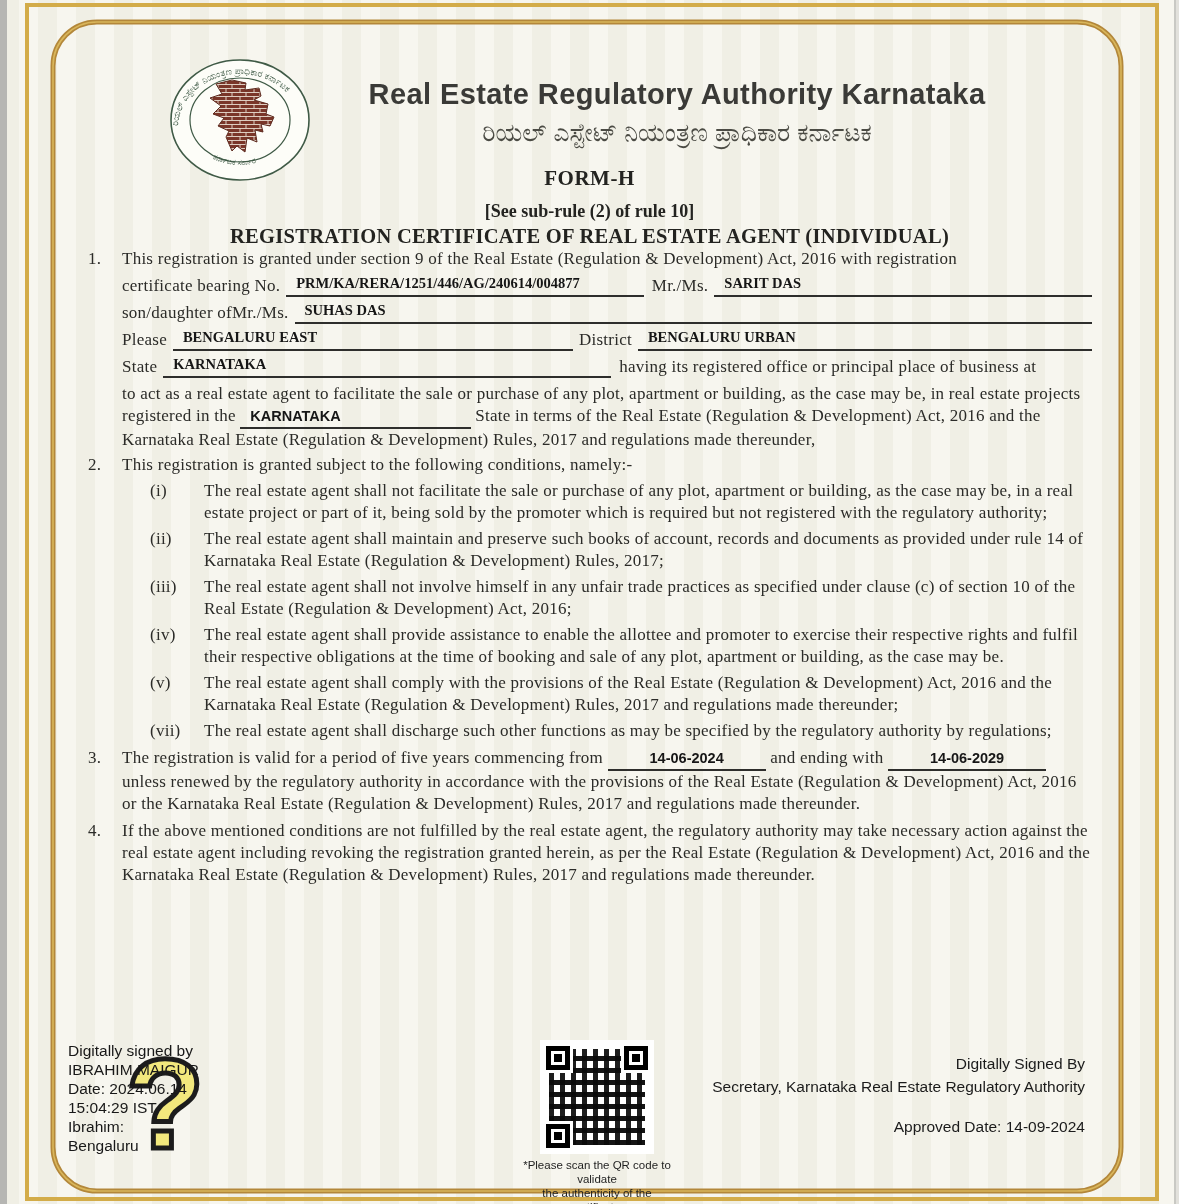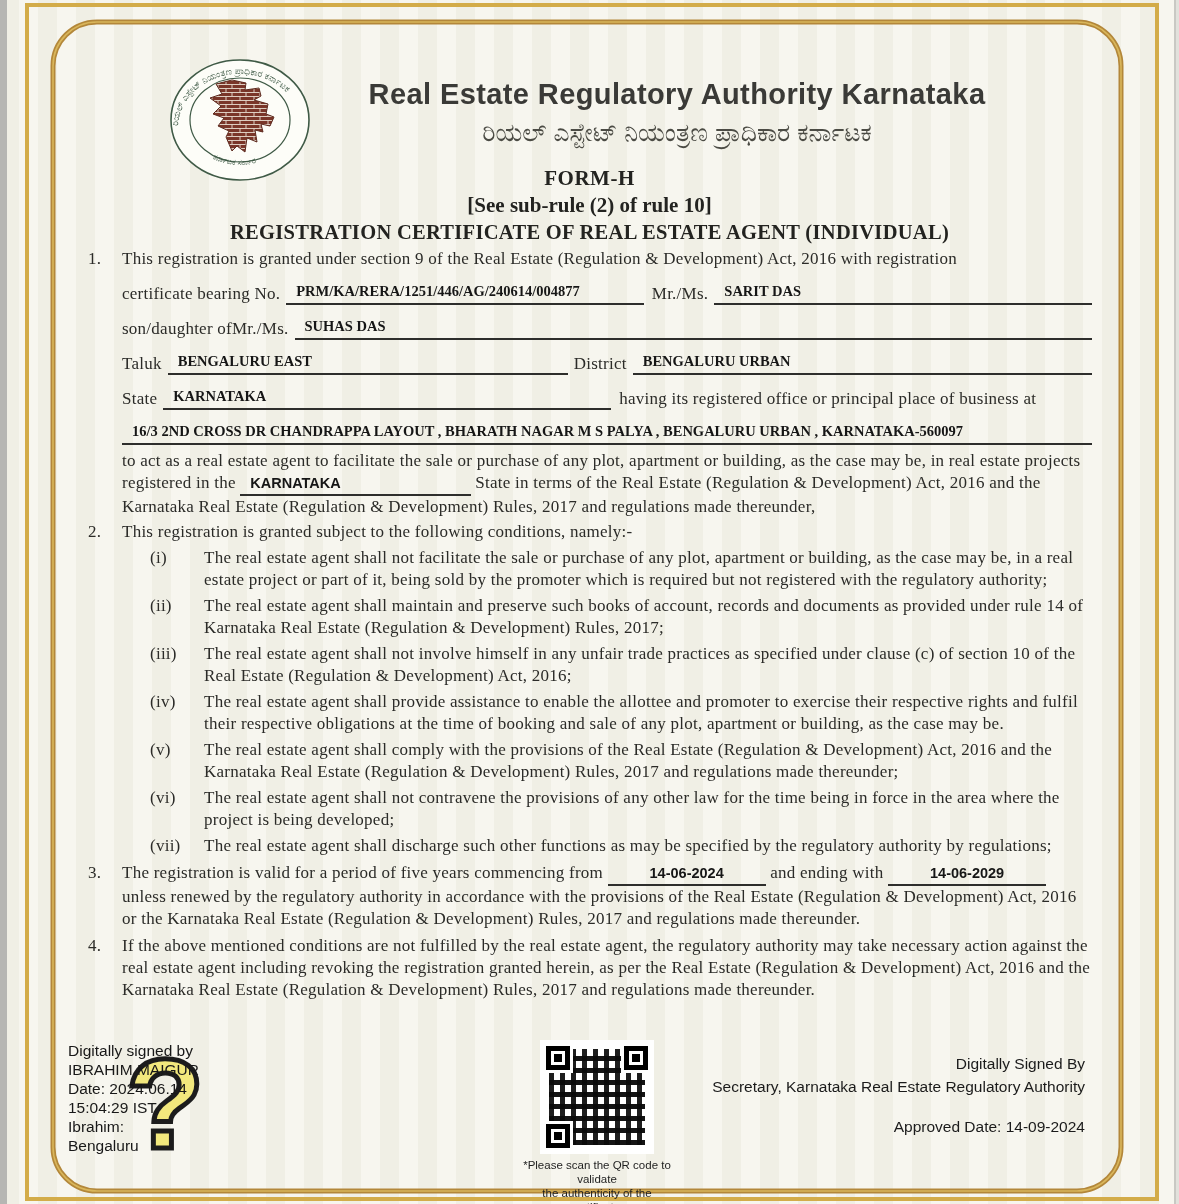--- a/index.html
+++ b/index.html
@@ -18,30 +18,30 @@
   }
   .inner-frame-svg { position:absolute; left:0; top:0; }
 
   
   .seal { position:absolute; left:166px; top:56px; }
   .header-text { position:absolute; left:332px; top:78px; width:690px; text-align:center; }
   .org-en { font-family:"Liberation Sans", sans-serif; font-weight:bold; font-size:29px; color:#3a3a37; letter-spacing:.4px; }
   .org-kn { font-family:"Liberation Sans", sans-serif; font-size:25px; color:#4b4b44; margin-top:7px; }
   .form-block { position:absolute; left:0; top:166px; width:1179px; text-align:center; font-weight:bold; color:#232320; }
   .form-no   { font-size:21px; letter-spacing:.5px; }
-  .sub-rule  { font-size:21px; margin-top:2px; }
+  .sub-rule  { font-size:18px; margin-top:10px; }
   .cert-title{ font-size:20.5px; margin-top:3px; letter-spacing:.3px;text-align:center; }
 
   
   .body { position:absolute; left:88px; top:248px; width:1004px; font-size:17px; line-height:22px; letter-spacing:.25px; }
   .item { display:flex; margin-bottom:2px; }
   .item > .num { width:34px; flex:none; }
   .item > .content { flex:1; }
   .nowrap { white-space:nowrap; }
-  .fieldline { display:flex; align-items:flex-end; margin-top:12px; }
+  .fieldline { display:flex; align-items:flex-end; margin-top:4px; }
   .fl-label { flex:none; padding-right:6px; }
   .val {
     font-family:Liberation Serif, serif; font-weight:bold; font-size:14.5px;
     letter-spacing:0; color:#161616; border-bottom:2px solid #2e2e2c;
     padding:0 10px 2px 10px; line-height:19px; align-self:flex-end; white-space:nowrap;
   }
   .val.grow { flex:1; }
   .fill { border-bottom:2px solid #2e2e2c; align-self:flex-end; height:18px; }
   .inline-val {
     display:inline-block; font-family:"Liberation Sans", sans-serif; font-weight:bold;
@@ -142,35 +142,32 @@
           <span class="fl-label" style="padding-left:8px">Mr./Ms.</span>
           <span class="val grow">SARIT DAS</span>
         </div>
 
         <div class="fieldline">
           <span class="fl-label">son/daughter ofMr./Ms.</span>
           <span class="val grow">SUHAS DAS</span>
         </div>
 
         <div class="fieldline">
-          <span class="fl-label">Taluk</span>
+          <span class="fl-label">Please</span>
           <span class="val" style="width:400px">BENGALURU EAST</span>
           <span class="fl-label" style="padding-left:6px">District</span>
           <span class="val grow">BENGALURU URBAN</span>
         </div>
 
         <div class="fieldline">
           <span class="fl-label">State</span>
           <span class="val" style="width:448px">KARNATAKA</span>
           <span class="fl-label" style="padding-left:8px">having its registered office or principal place of business at</span>
         </div>
 
-        <div class="fieldline">
-          <span class="val grow" style="text-align:left">16/3  2ND CROSS DR CHANDRAPPA LAYOUT , BHARATH NAGAR M S PALYA , BENGALURU URBAN , KARNATAKA-560097</span>
-        </div>
 
         <div style="margin-top:5px">
           <span>to act as a real estate agent to facilitate the sale or purchase of any plot, apartment or building, as the case may  be, in real estate projects registered in the</span>
           <span class="inline-val pad-r">KARNATAKA</span>
           <span>State in terms of the Real Estate (Regulation &amp; Development) Act, 2016 and the Karnataka Real Estate (Regulation &amp; Development) Rules, 2017 and regulations made thereunder,</span>
         </div>
       </div>
     </div>
 
     <div class="item" style="margin-top:3px">
@@ -190,24 +187,20 @@
             <span class="marker">(iii)</span>
             <span class="ctext">The real estate agent shall not involve himself in any unfair trade practices as specified under clause (c) of section 10 of the Real Estate (Regulation &amp; Development) Act, 2016;</span>
           </div>
           <div class="cond">
             <span class="marker">(iv)</span>
             <span class="ctext">The real estate agent shall provide assistance to enable the allottee and promoter to exercise their respective rights and fulfil their respective obligations at the time of booking and sale of any plot, apartment or building, as the case may be.</span>
           </div>
           <div class="cond">
             <span class="marker">(v)</span>
             <span class="ctext">The real estate agent shall comply with the provisions of the Real Estate (Regulation &amp; Development) Act, 2016 and the Karnataka Real Estate (Regulation &amp; Development) Rules, 2017 and regulations made thereunder;</span>
-          </div>
-          <div class="cond">
-            <span class="marker">(vi)</span>
-            <span class="ctext">The real estate agent shall not contravene the provisions of any other law for the time being in force in the area where the project is being developed;</span>
           </div>
           <div class="cond">
             <span class="marker">(vii)</span>
             <span class="ctext">The real estate agent shall discharge such other functions as may be specified by the regulatory authority by regulations;</span>
           </div>
         </div>
       </div>
     </div>
 
     <div class="item" style="margin-top:5px">

